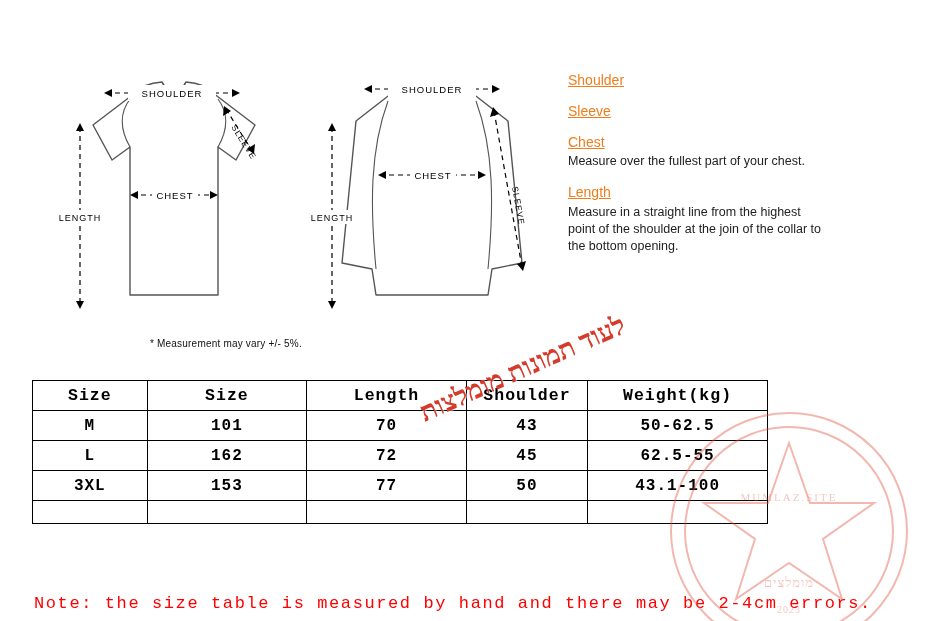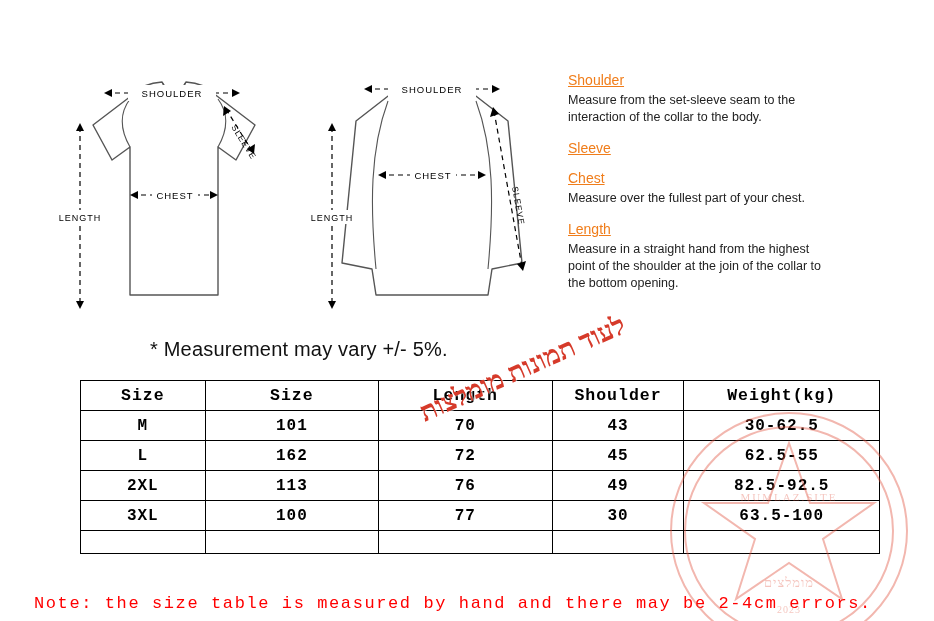--- a/index.html
+++ b/index.html
@@ -25,21 +25,21 @@
     height: 300px;
   }
   .shirt-svg { position: absolute; }
   #shirt-short { left: 10px; top: 0; }
   #shirt-long  { left: 280px; top: 0; }
 
   .note-measure {
     position: absolute;
     left: 150px;
     top: 338px;
-    font-size: 20px;
+    font-size: 10px;
     color: #111;
     font-family: "Liberation Sans", sans-serif;
     letter-spacing: 0.2px;
   }
 
   
   .desc-col {
     position: absolute;
     left: 568px;
     top: 72px;
@@ -62,23 +62,22 @@
 
   
   .size-table-wrap {
     position: absolute;
     left: 32px;
     top: 380px;
     width: 800px;
   }
   table.size-table {
     border-collapse: collapse;
-    width: 800px;
+    width: 736px;
     table-layout: fixed;
-    margin-left: 48px;
   }
   table.size-table td, table.size-table th {
     border: 1px solid #000;
     height: 29px;
     text-align: center;
     font-family: "Liberation Mono", monospace;
     font-size: 16px;
     font-weight: bold;
     letter-spacing: 1px;
     color: #000;
@@ -216,32 +215,31 @@
     <polygon points="213,216 216,206 207,209" fill="#000"></polygon>
     <text x="202" y="132" font-family="Liberation Sans, sans-serif" font-size="8.5" fill="#000" transform="rotate(80,202,132)" letter-spacing="1">SLEEVE</text>
   </svg>
 </div>
 
 <div class="note-measure">* Measurement may vary +/- 5%.</div>
 
 <div class="desc-col">
   <div class="desc-block">
     <div class="desc-title">Shoulder</div>
-    <div class="desc-body">Measure from the set-sleeve seam to the interaction of the collar to the body.</div>
   </div>
   <div class="desc-block">
     <div class="desc-title">Sleeve</div>
   </div>
   <div class="desc-block">
     <div class="desc-title">Chest</div>
     <div class="desc-body">Measure over the fullest part of your chest.</div>
   </div>
   <div class="desc-block">
     <div class="desc-title">Length</div>
-    <div class="desc-body">Measure in a straight hand from the highest point of the shoulder at the join of the collar to the bottom opening.</div>
+    <div class="desc-body">Measure in a straight line from the highest point of the shoulder at the join of the collar to the bottom opening.</div>
   </div>
 </div>
 
 <div class="size-table-wrap">
   <table class="size-table">
     <colgroup>
       <col class="c1">
         <col class="c2">
         <col class="c3">
         <col class="c4">
@@ -255,42 +253,35 @@
         <th>Shoulder</th>
         <th>Weight(kg)</th>
       </tr>
     </thead>
     <tbody>
       <tr>
         <td>M</td>
         <td>101</td>
         <td>70</td>
         <td>43</td>
-        <td>30-62.5</td>
+        <td>50-62.5</td>
       </tr>
       <tr>
         <td>L</td>
         <td>162</td>
         <td>72</td>
         <td>45</td>
         <td>62.5-55</td>
       </tr>
       <tr>
-        <td>2XL</td>
-        <td>113</td>
-        <td>76</td>
-        <td>49</td>
-        <td>82.5-92.5</td>
-      </tr>
-      <tr>
         <td>3XL</td>
-        <td>100</td>
+        <td>153</td>
         <td>77</td>
-        <td>30</td>
-        <td>63.5-100</td>
+        <td>50</td>
+        <td>43.1-100</td>
       </tr>
       <tr class="empty-row">
         <td></td>
         <td></td>
         <td></td>
         <td></td>
         <td></td>
       </tr>
     </tbody>
   </table>

